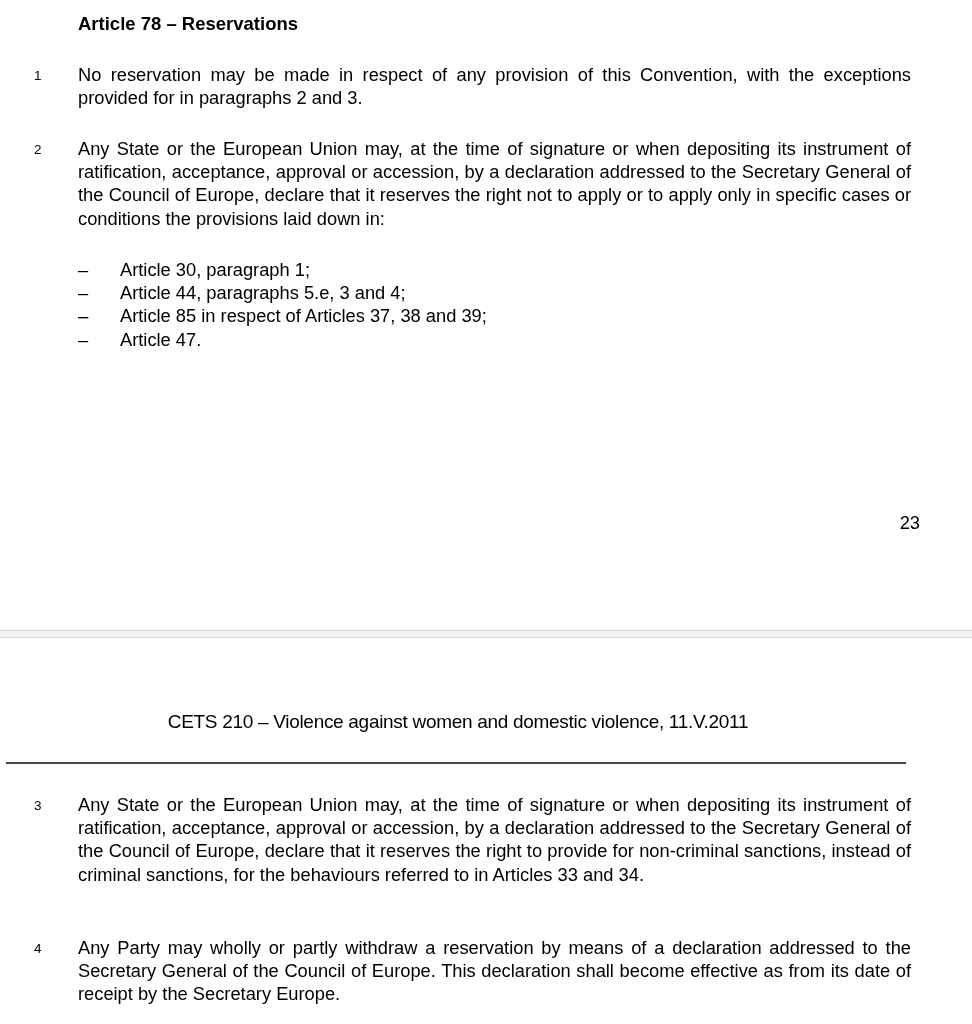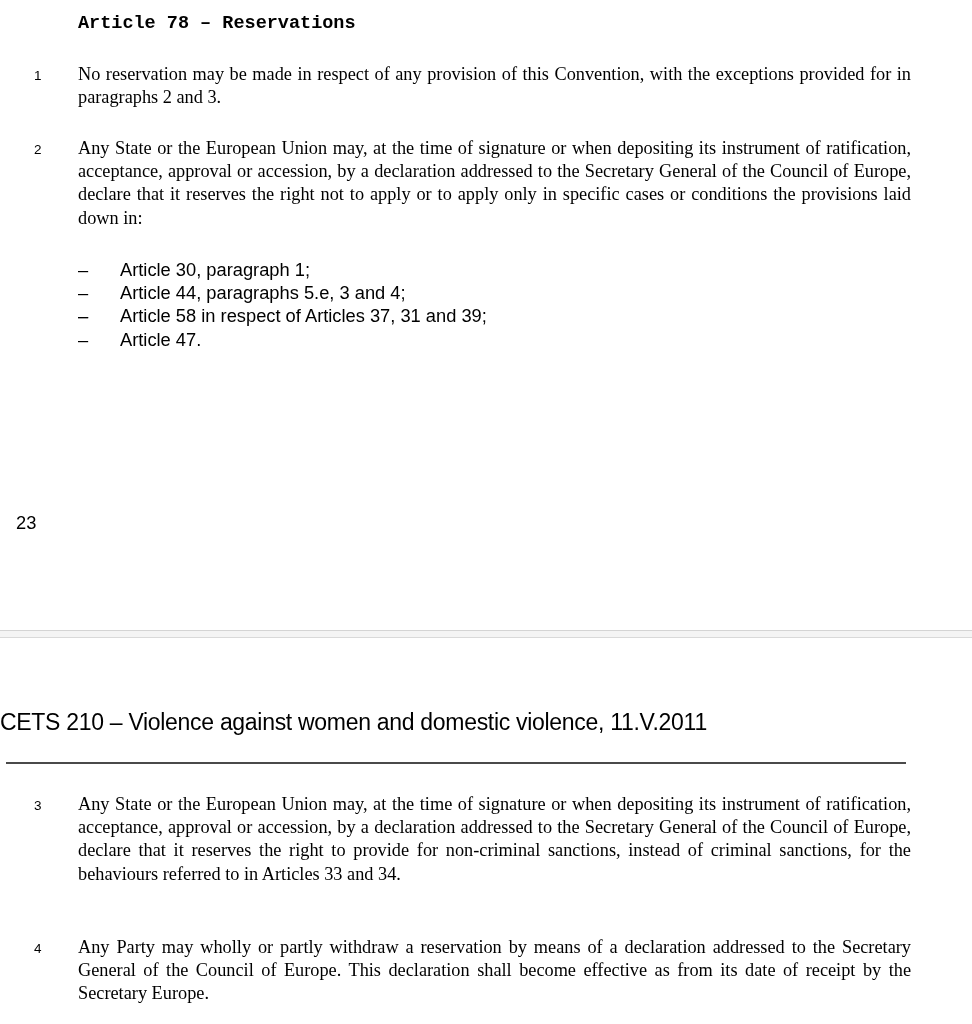--- a/index.html
+++ b/index.html
@@ -36,21 +36,20 @@
   .page-bottom { top: 638px; height: 386px; }
 
   .article-heading {
     position: absolute;
     left: 78px;
     top: 12px;
     font-size: 18.5px;
     font-weight: bold;
     line-height: 23px;
     margin: 0;
-    font-family: Liberation Mono, monospace;
   }
   .para {
     position: absolute;
     left: 0;
     width: 972px;
   }
   .para-num {
     position: absolute;
     left: 34px;
     top: 3px;
@@ -59,21 +58,20 @@
   }
   .para-text {
     position: absolute;
     left: 78px;
     width: 833px;
     font-size: 18.3px;
     line-height: 23.2px;
     text-align: justify;
     text-align-last: left;
     margin: 0;
-    font-family: Liberation Serif, serif;
   }
   .bullets {
     position: absolute;
     left: 78px;
     top: 258px;
     margin: 0;
     padding: 0;
     list-style: none;
   }
   .bullet-item {
@@ -84,34 +82,34 @@
     white-space: nowrap;
   }
   .bullet-dash {
     position: absolute;
     left: 0;
     top: 0;
     width: 10px;
   }
   .page-number {
     position: absolute;
-    left: 16px;
+    left: 4px;
     width: 916px;
     top: 511px;
-    text-align: left;
+    text-align: right;
     font-size: 18.3px;
     line-height: 23px;
   }
   .running-header {
     position: absolute;
     left: 0;
     width: 916px;
     top: 72px;
-    text-align: left;
-    font-size: 23px;
+    text-align: center;
+    font-size: 19px;
     line-height: 24px;
     letter-spacing: -0.3px;
   }
   .header-rule {
     position: absolute;
     left: 6px;
     top: 124px;
     width: 900px;
     height: 2px;
     background: #4a4a4a;
@@ -140,21 +138,21 @@
     </li>
     <li class="bullet-item">
       <span class="bullet-dash">–</span>
       <span>Article 44, paragraphs 5.e, 3 and 4;</span>
     </li>
     <li class="bullet-item">
       <span class="bullet-dash">–</span>
     </li>
     <li class="bullet-item">
       <span class="bullet-dash">–</span>
-      <span>Article 58 in respect of Articles 37, 31 and 39;</span>
+      <span>Article 85 in respect of Articles 37, 38 and 39;</span>
     </li>
     <li class="bullet-item">
       <span class="bullet-dash">–</span>
       <span>Article 47.</span>
     </li>
   </ul>
 
   <div class="page-number">23</div>
 </div>
 

